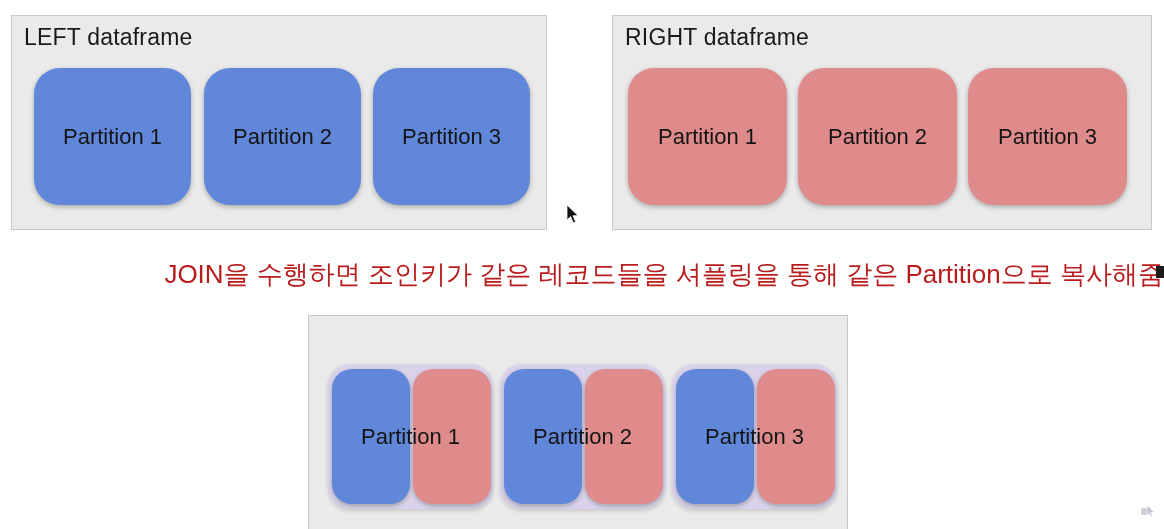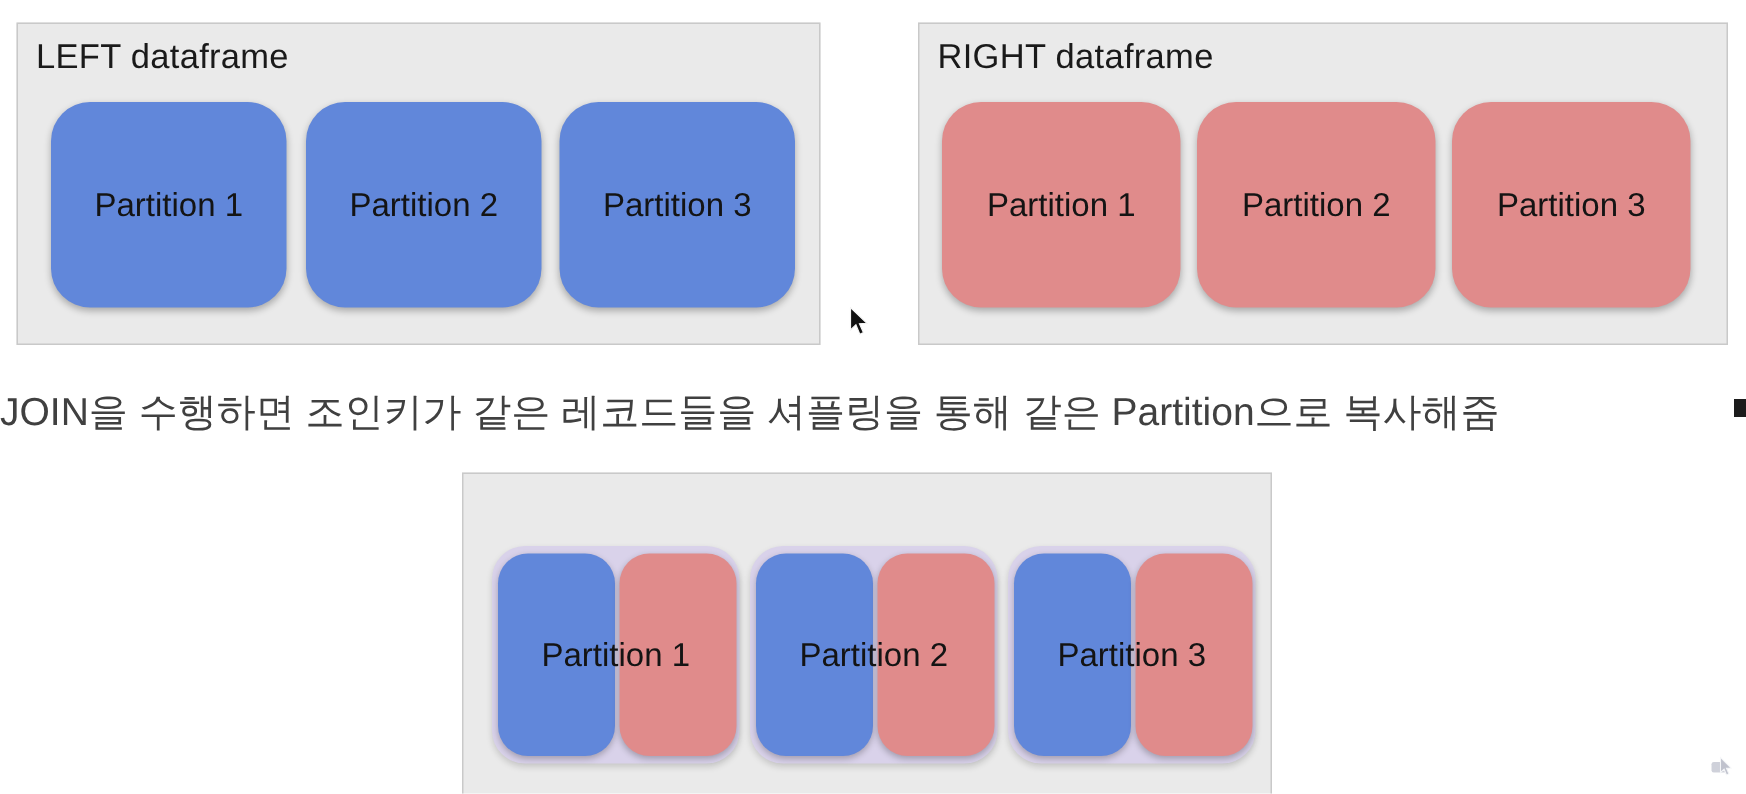--- a/index.html
+++ b/index.html
@@ -43,22 +43,22 @@
   .panel-left  .p1 { left: 22px; }
   .panel-left  .p2 { left: 192px; }
   .panel-left  .p3 { left: 361px; }
 
   .panel-right .p1 { left: 15px;  width: 159px; }
   .panel-right .p2 { left: 185px; width: 159px; }
   .panel-right .p3 { left: 355px; width: 159px; }
 
   .caption {
     position: absolute; left: 0; top: 257px; width: 1164px;
-    text-align: left;
-    font-size: 26px; color: #404040;
+    text-align: right;
+    font-size: 26px; color: #b91c1c;
     white-space: nowrap;
   }
 
   .join-group {
     position: absolute; top: 48px; width: 165px; height: 145px;
   }
   .join-group.g1 { left: 19px; }
   .join-group.g2 { left: 191px; }
   .join-group.g3 { left: 363px; }
 

